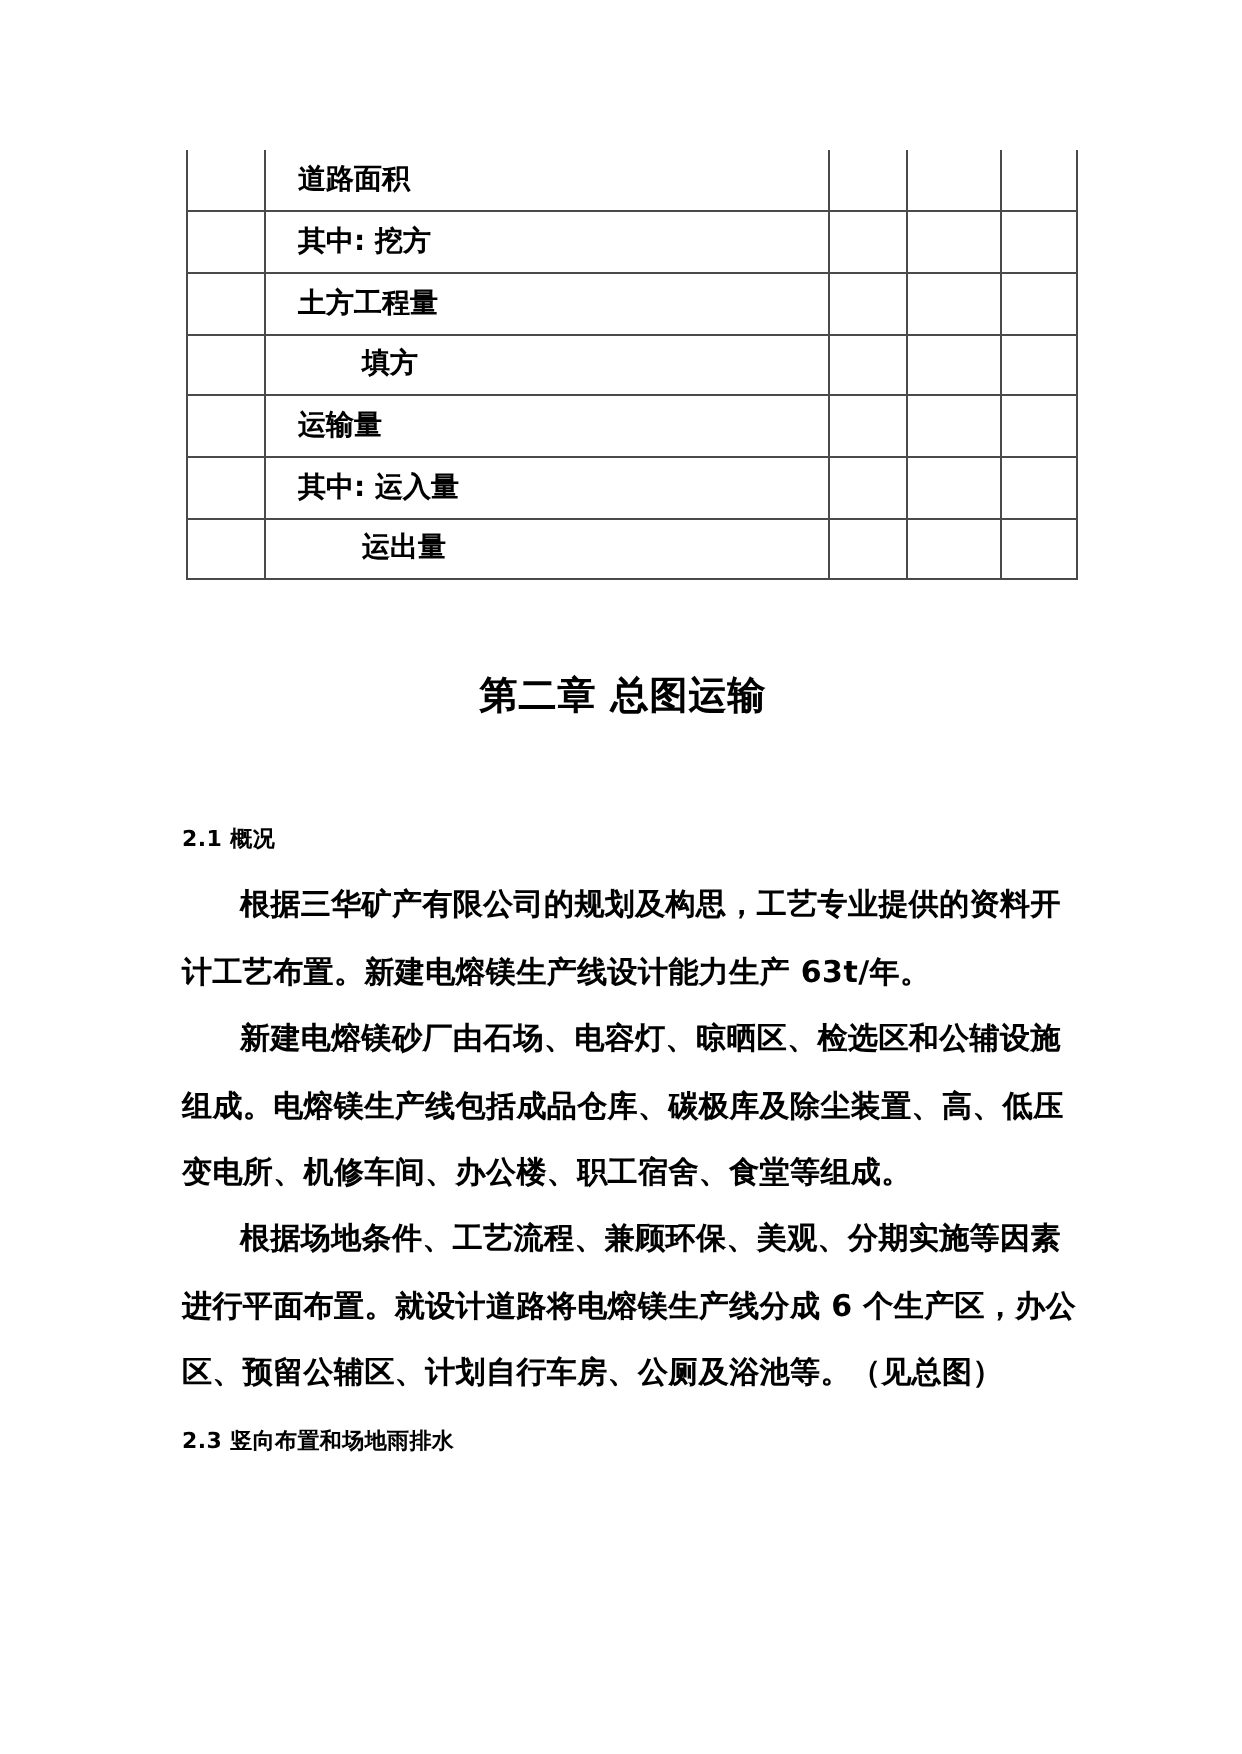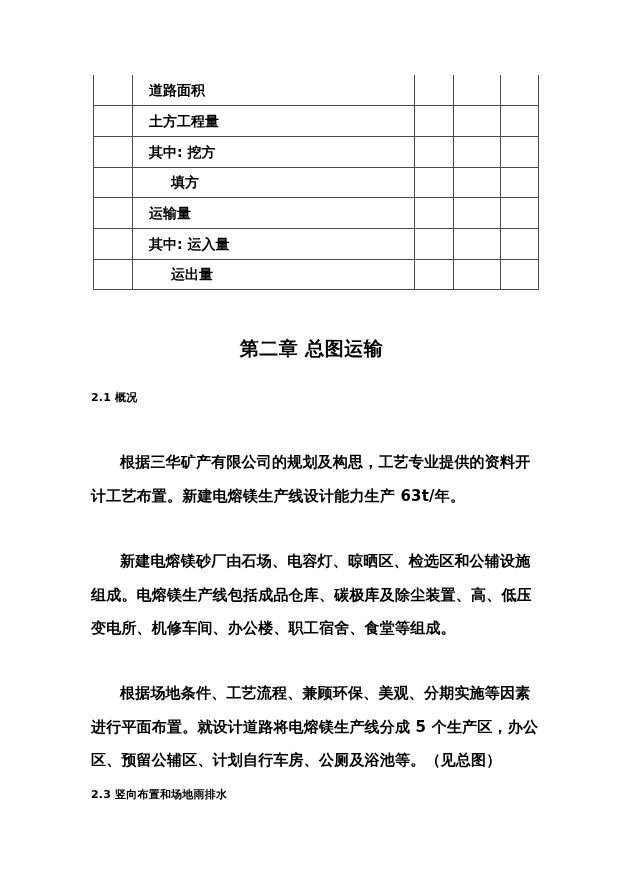--- a/index.html
+++ b/index.html
@@ -30,49 +30,49 @@
     height: 30.7px;
     padding: 0;
     font-size: 14px;
     line-height: 1;
     vertical-align: middle;
     white-space: nowrap;
     overflow: hidden;
   }
   .doc-table td.cell-left { border-left: 1px solid #4a4a4a; }
   .doc-table td.cell-label { padding-left: 16px; }
-  .doc-table tr.indented td.cell-label { padding-left: 38px; }
+  .doc-table tr.indented td.cell-label { padding-left: 48px; }
 
   
   .content {
     position: absolute;
     left: 91px;
     top: 332px;
     width: 441px;
   }
   .chapter-title {
     font-size: 19px;
     line-height: 33px;
     text-align: center;
     letter-spacing: 0.5px;
-    margin: 0 0 16px 0;
+    margin: 0 0 38px 0;
   }
   .sec-heading {
     font-size: 11px;
     line-height: 33.4px;
     margin: 0;
     letter-spacing: 0.2px;
   }
   .line {
     font-size: 15px;
     line-height: 33.4px;
     letter-spacing: 0.2px;
     white-space: nowrap;
   }
-  .line.indent { padding-left: 29px; margin-top: 32px; }
+  .line.indent { padding-left: 29px; }
 </style>
 </head>
 <body>
 
 <div class="page">
 
   <table class="doc-table">
     <colgroup>
       <col style="width:39px">
         <col style="width:282px">
@@ -83,28 +83,28 @@
     <tbody>
       <tr>
         <td class="cell-left"></td>
         <td class="cell-label">道路面积</td>
         <td></td>
         <td></td>
         <td></td>
       </tr>
       <tr>
         <td class="cell-left"></td>
-        <td class="cell-label">土方工程量</td>
+        <td class="cell-label">其中: 挖方</td>
         <td></td>
         <td></td>
         <td></td>
       </tr>
       <tr>
         <td class="cell-left"></td>
-        <td class="cell-label">其中: 挖方</td>
+        <td class="cell-label">土方工程量</td>
         <td></td>
         <td></td>
         <td></td>
       </tr>
       <tr class="indented">
         <td class="cell-left"></td>
         <td class="cell-label">填方</td>
         <td></td>
         <td></td>
         <td></td>
@@ -143,21 +143,21 @@
       <div class="line">计工艺布置。新建电熔镁生产线设计能力生产 63t/年。</div>
     </div>
 
     <div class="para">
       <div class="line indent">新建电熔镁砂厂由石场、电容灯、晾晒区、检选区和公辅设施</div>
       <div class="line">组成。电熔镁生产线包括成品仓库、碳极库及除尘装置、高、低压</div>
       <div class="line">变电所、机修车间、办公楼、职工宿舍、食堂等组成。</div>
     </div>
     <div class="para">
       <div class="line indent">根据场地条件、工艺流程、兼顾环保、美观、分期实施等因素</div>
-      <div class="line">进行平面布置。就设计道路将电熔镁生产线分成 5 个生产区，办公</div>
+      <div class="line">进行平面布置。就设计道路将电熔镁生产线分成 6 个生产区，办公</div>
       <div class="line">区、预留公辅区、计划自行车房、公厕及浴池等。（见总图）</div>
     </div>
 
     <h2 class="sec-heading">2.3 竖向布置和场地雨排水</h2>
 
   </div>
 
 </div>
 
 </body></html>

